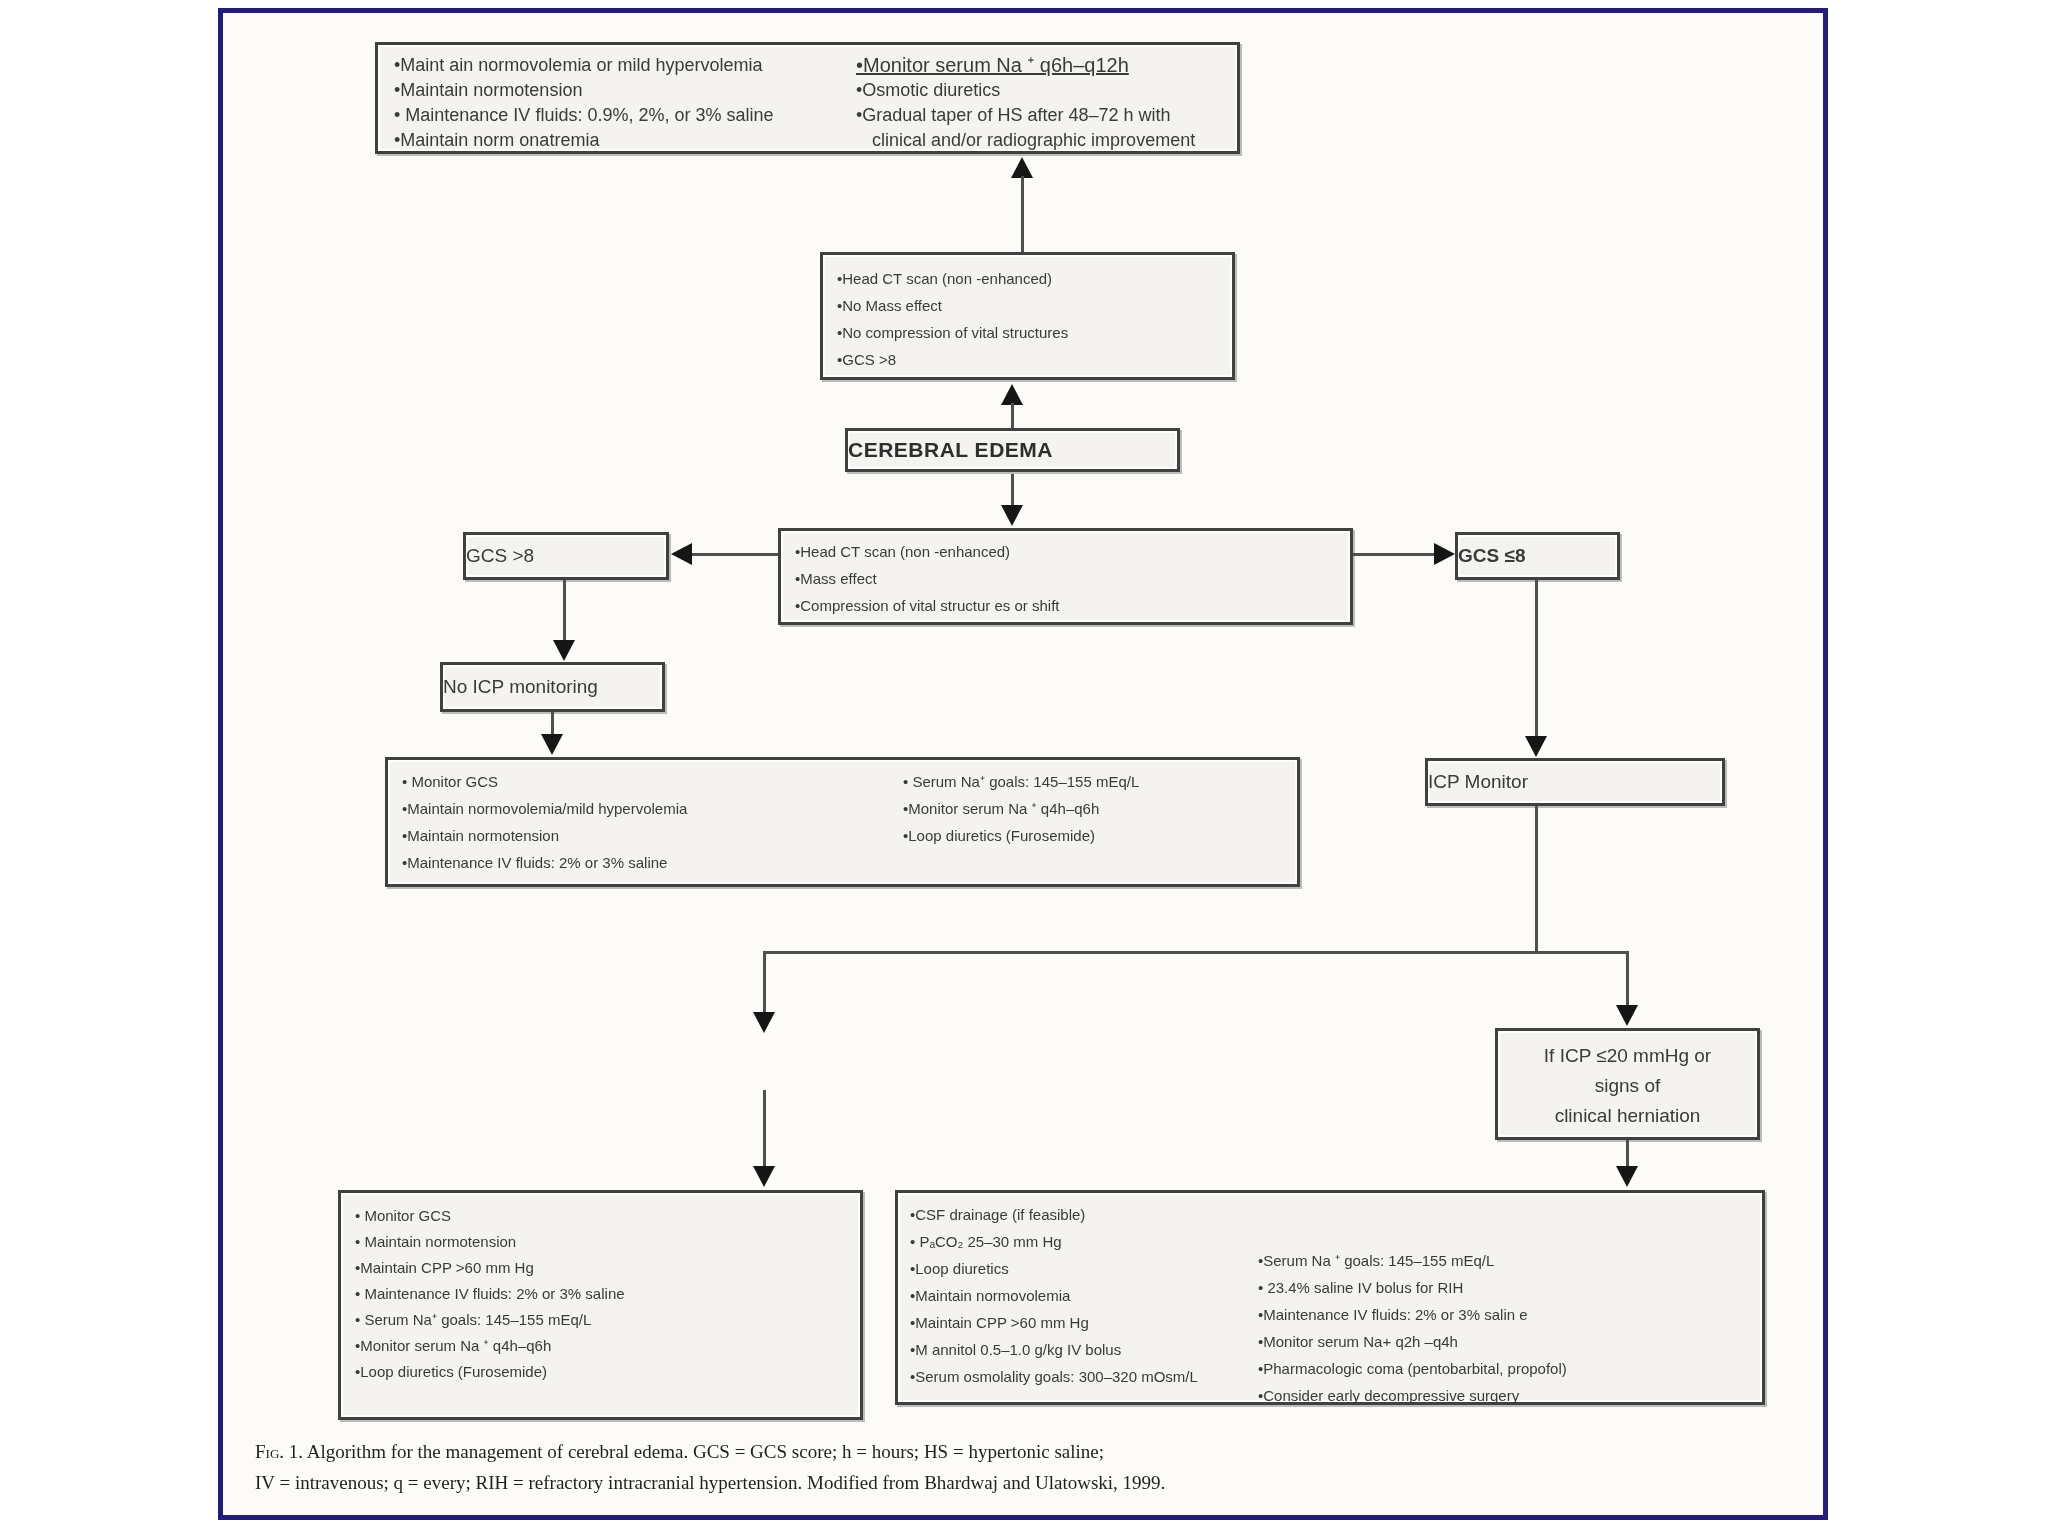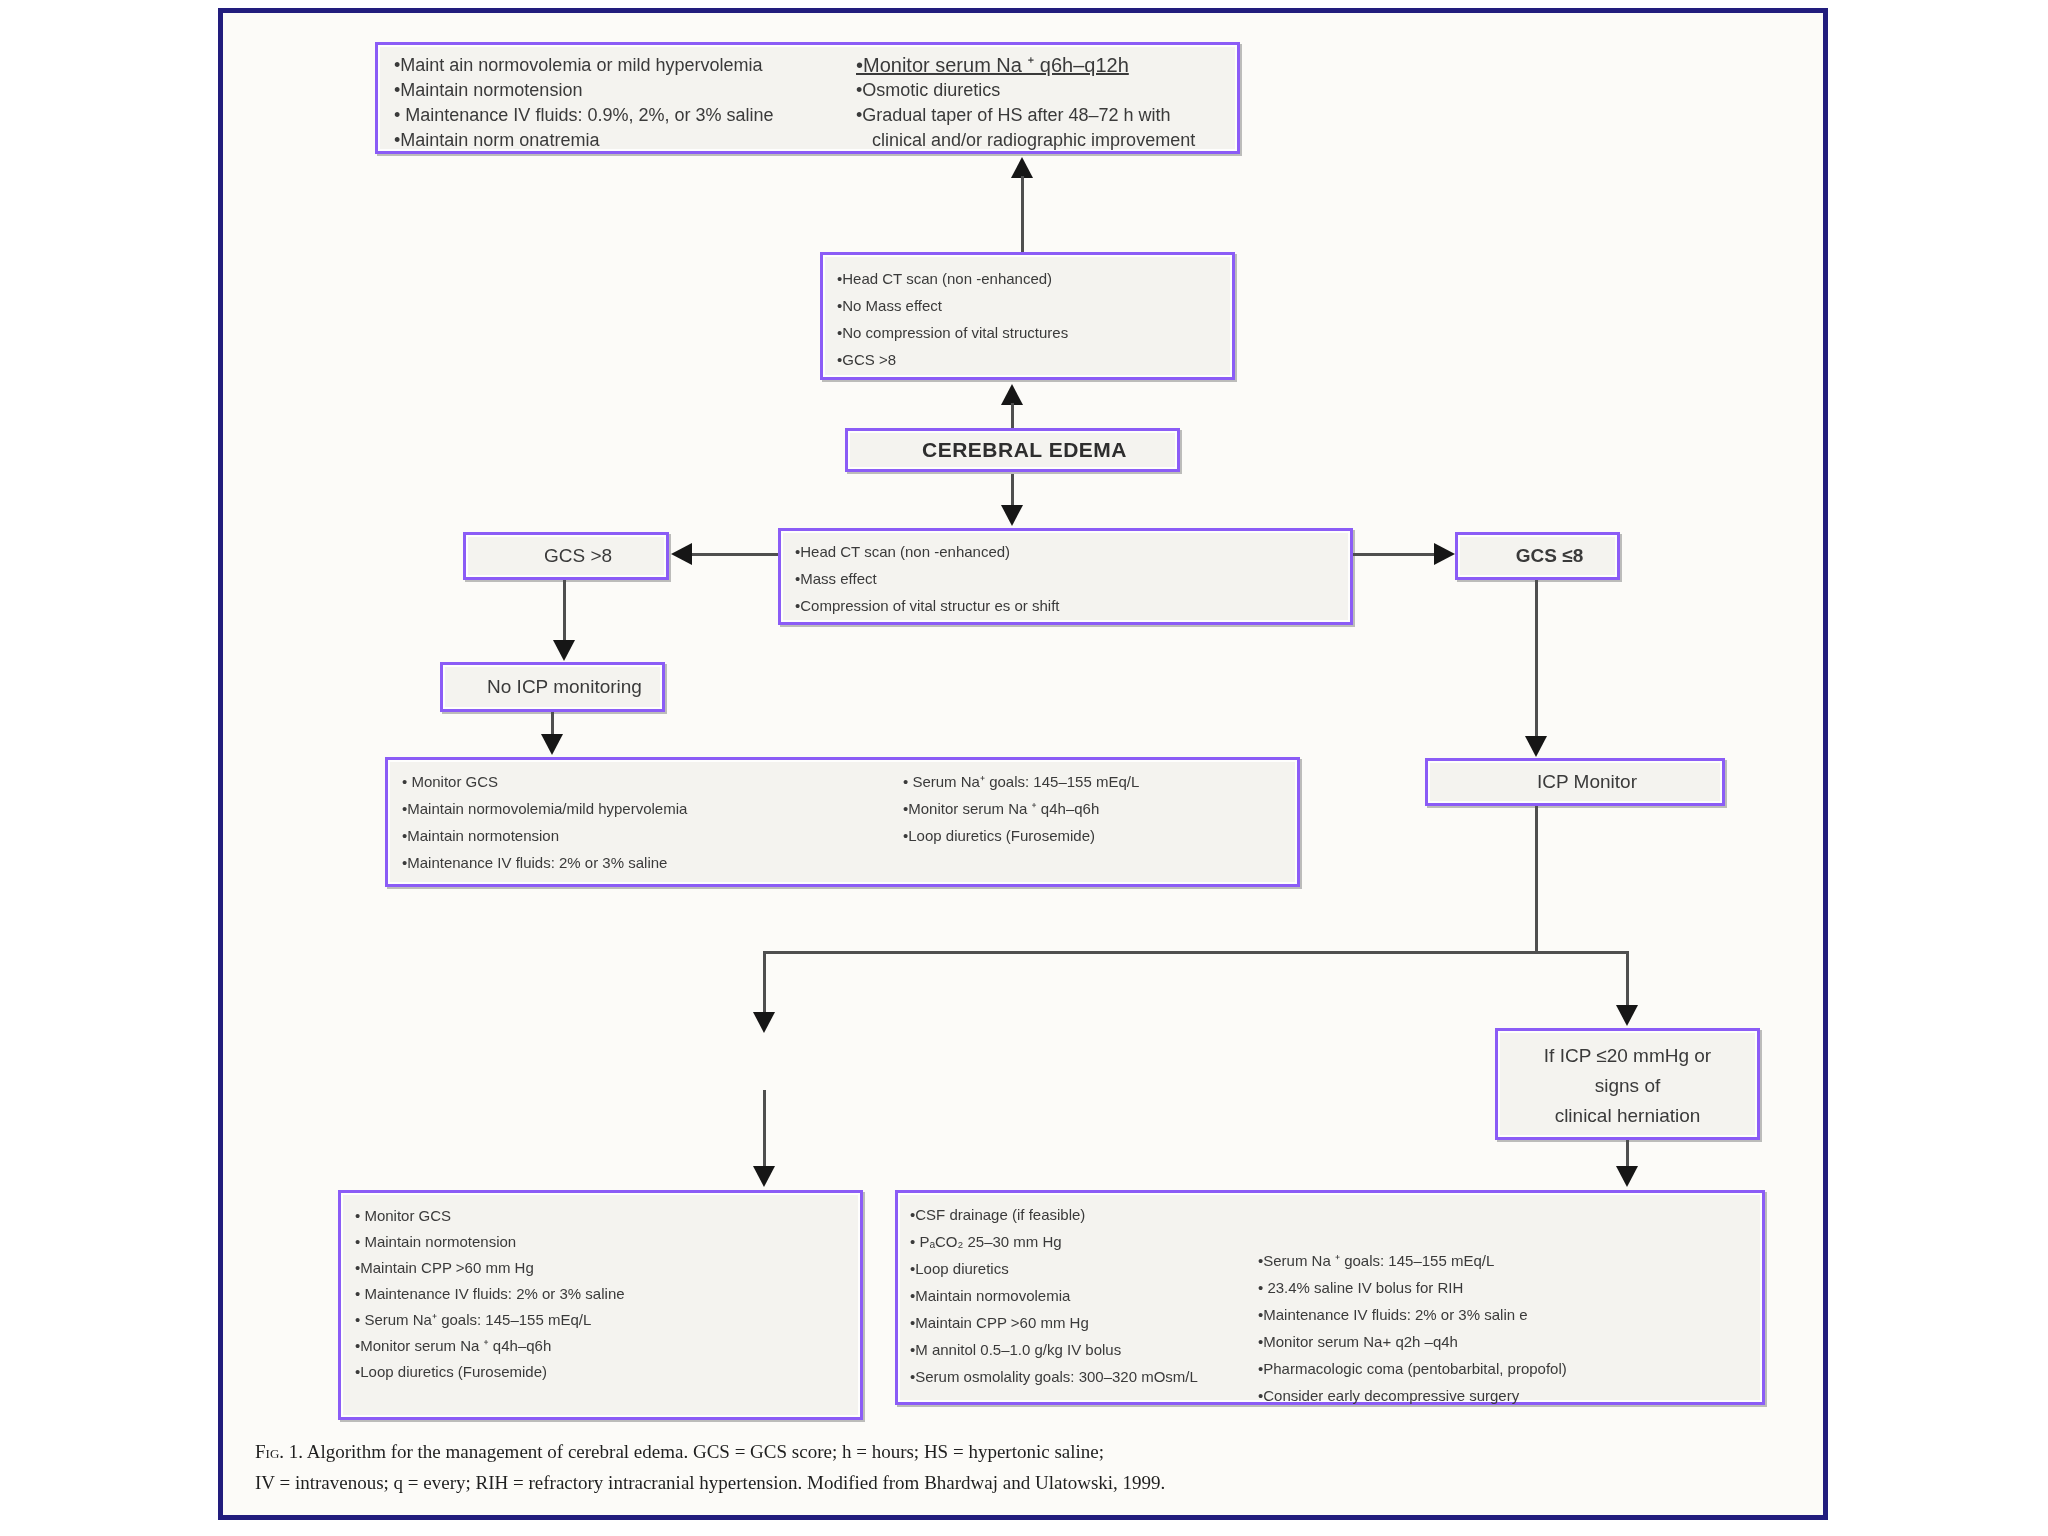--- a/index.html
+++ b/index.html
@@ -1,27 +1,27 @@
 <!DOCTYPE html>
 <html><head>
 <meta charset="utf-8">
 <style>
   html,body{margin:0;padding:0;background:#ffffff;}
   .page{position:relative;width:2048px;height:1536px;background:#ffffff;
         font-family:"Liberation Sans",sans-serif;color:#3a3a3a;}
   .frame{position:absolute;left:218px;top:8px;width:1600px;height:1502px;
          border:5px solid #221d7d;background:#fcfbf8;}
-  .fbox{position:absolute;background:#f4f3ef;border:3px solid #8b5cf6;
+  .fbox{position:absolute;background:#f4f3ef;border:3px solid #404040;
         box-shadow:2px 2px 0 rgba(110,110,110,.45), inset 0 0 0 2px rgba(255,255,255,.85);
         box-sizing:border-box;}
   .fbox ul{margin:0;padding:0;list-style:none;}
   .fbox li{white-space:nowrap;line-height:27px;font-size:15px;}
   .cont{padding-left:16px;}
-  .center-label{display:flex;align-items:center;justify-content:center;
-                font-size:19px;text-align:center;padding-left:24px;}
+  .center-label{display:flex;align-items:center;
+                font-size:19px;text-align:center;}
   .bold{font-weight:bold;font-size:21px;letter-spacing:.5px;color:#2e2e2e;}
   .cols{position:relative;width:100%;height:100%;}
   .col{position:absolute;top:8px;}
   
   .vline,.hline{position:absolute;background:#4f4f4f;}
   .vline{width:3px;}
   .hline{height:3px;}
   .ah{position:absolute;width:0;height:0;}
   .ah-up{border-left:11px solid transparent;border-right:11px solid transparent;
          border-bottom:21px solid #161616;}

